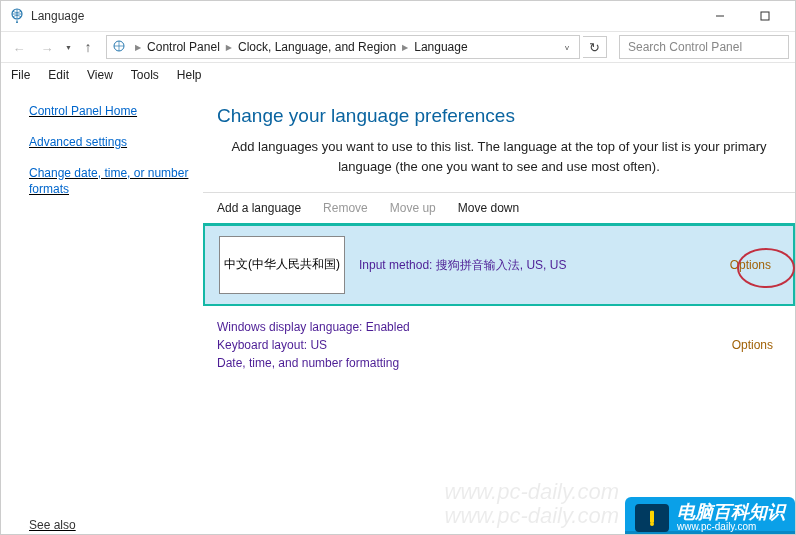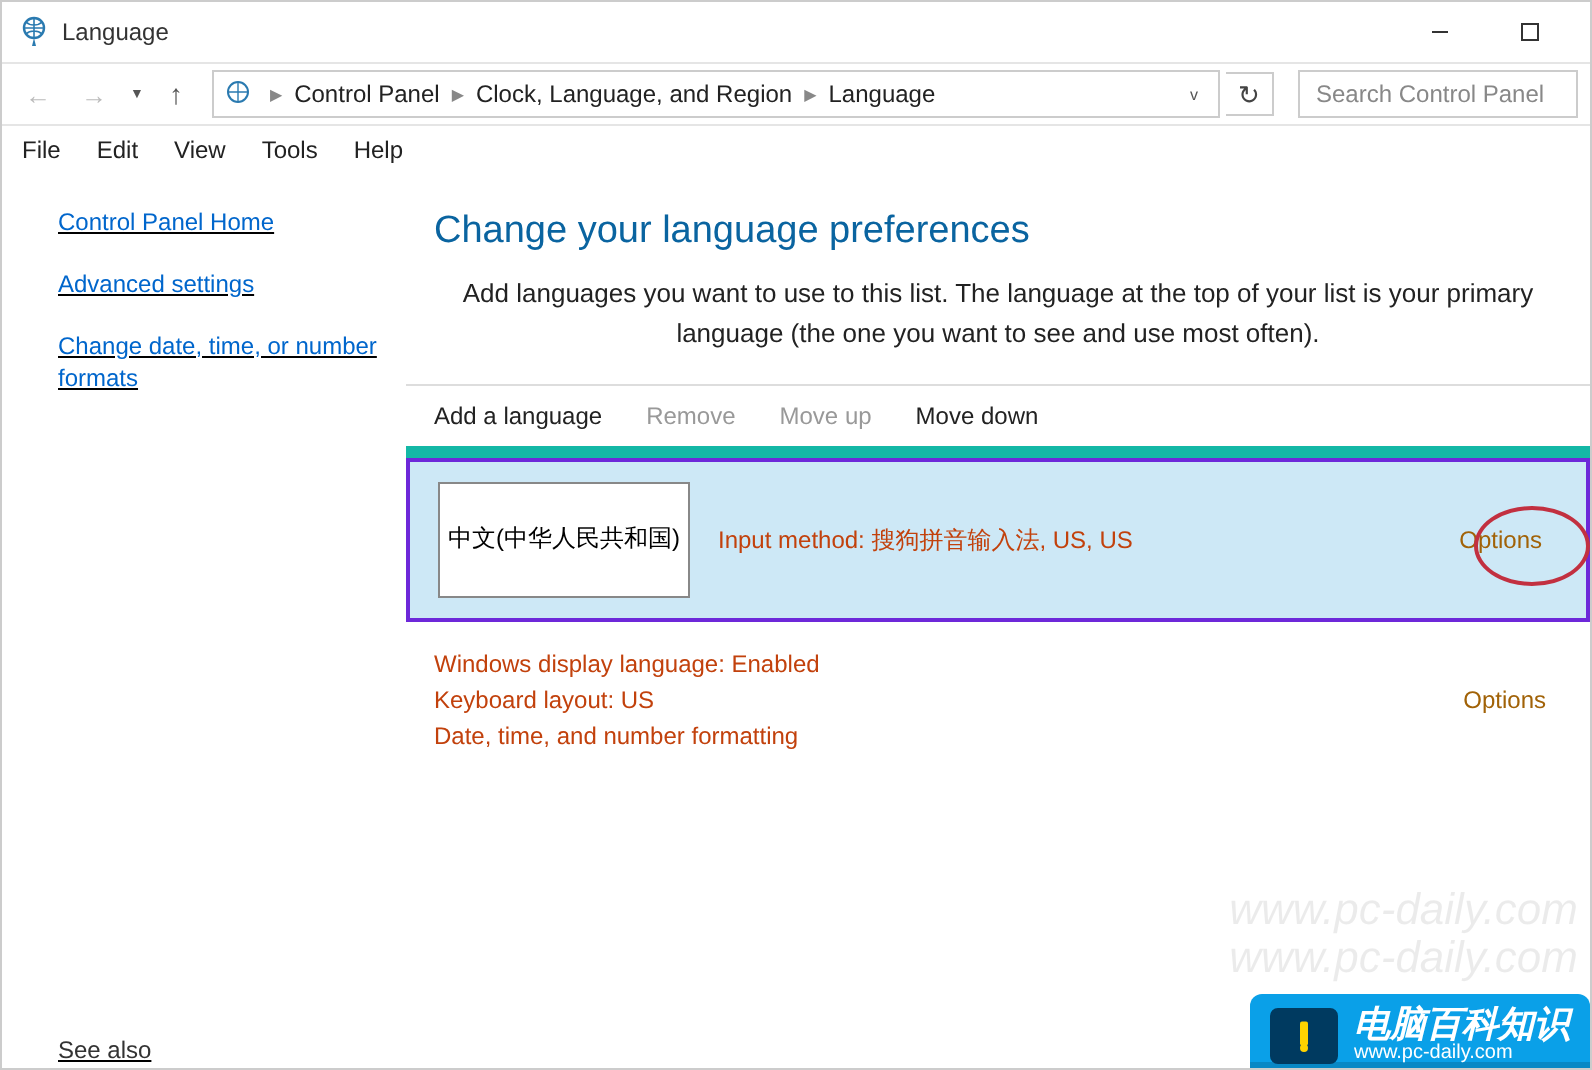--- a/index.html
+++ b/index.html
@@ -14,46 +14,46 @@
     .addrbar { height: 32px; display: flex; align-items: center; border-top: 1px solid #e5e5e5; border-bottom: 1px solid #e5e5e5; padding: 0 6px; gap: 4px; }
     .nav-arrow { width: 24px; height: 24px; display: flex; align-items: center; justify-content: center; color: #bbb; font-size: 13px; }
     .nav-dropdown { color: #555; font-size: 7px; padding: 0 2px; }
     .nav-up { width: 20px; height: 20px; display: flex; align-items: center; justify-content: center; color: #555; font-size: 14px; margin-right: 4px; }
     .addrbox { flex: 1; height: 24px; border: 1px solid #ccc; display: flex; align-items: center; padding: 0 4px; font-size: 12px; margin-right: 4px; }
     .addr-icon { width: 16px; height: 16px; margin-right: 4px; }
     .crumb { color: #222; padding: 0 2px; }
     .crumb-sep { color: #888; font-size: 8px; margin: 0 4px; }
     .addr-dropdown { color: #555; font-size: 8px; margin-left: auto; padding-right: 6px; }
     .refresh-btn { width: 24px; height: 22px; border: 1px solid #ccc; border-left: none; display: flex; align-items: center; justify-content: center; color: #444; font-size: 13px; margin-left: -5px; margin-right: 8px; background:#fff; }
-    .searchbox { width: 140px; height: 24px; border: 1px solid #ccc; padding: 0 8px; font-size: 12px; color: #888; display: flex; align-items: center; }
+    .searchbox { width: 170px; height: 24px; border: 1px solid #ccc; padding: 0 8px; font-size: 12px; color: #888; display: flex; align-items: center; }
     
     .menubar { height: 22px; display: flex; align-items: center; gap: 18px; padding: 4px 10px 2px 10px; font-size: 12px; color: #222; }
     
     .body-area { position: absolute; top: 86px; left: 0; right: 0; bottom: 0; display: flex; }
     
     .sidebar { width: 202px; padding: 16px 6px 8px 28px; font-size: 12px; text-decoration: underline; }
     .sidebar a { display: block; color: #0066cc; text-decoration: none; margin-bottom: 14px; line-height: 1.4; }
     .see-also-label { color: #333; margin-top: 320px; margin-bottom: 10px; }
     
     .main { flex: 1; padding: 0; position: relative; }
     .main-heading { color: #0a64a0; font-size: 19px; font-weight: 400; padding: 18px 0 10px 14px; }
     .main-desc { font-size: 13px; color: #222; padding: 0 14px 16px 14px; line-height: 1.5; text-align: center; }
     
-    .toolbar { background: #fff; border-top: 1px solid #ddd; border-bottom: 6px solid #14b8a6; padding: 8px 14px; font-size: 12px; display: flex; gap: 22px; }
+    .toolbar { background: #fff; border-top: 1px solid #ddd; border-bottom: 1px solid #14b8a6; padding: 8px 14px; font-size: 12px; display: flex; gap: 22px; }
     .toolbar span { color: #222; }
     .toolbar .disabled { color: #999; }
     
     .lang-row { display: flex; align-items: center; padding: 10px 14px; min-height: 78px; position: relative; }
-    .lang-row.selected { background: #cde8f6; border: 2px solid #6d28d9; }
+    .lang-row.selected { background: #cde8f6; border: 2px solid #14b8a6; }
     .lang-box { width: 126px; height: 58px; border: 1px solid #888; background: #fff; display: flex; align-items: center; justify-content: center; text-align: center; font-size: 12px; padding: 4px; margin-right: 14px; line-height:1.3; }
-    .lang-details { flex: 1; font-size: 12px; color: #c2410c; line-height: 1.5; }
+    .lang-details { flex: 1; font-size: 12px; color: #4c1d95; line-height: 1.5; }
     .options-link { color: #a16207; font-size: 12px; padding-right: 8px; }
     .options-circle { position: absolute; right: -2px; top: 22px; width: 58px; height: 40px; border: 2px solid #c23040; border-radius: 50%; pointer-events: none; }
     
-    .watermark { position: absolute; right: 0; bottom: 0; display: flex; align-items: flex-end; flex-direction: column; }
+    .watermark { position: absolute; right: 0; bottom: 0; display: flex; align-items: flex-end; }
     .wm-urls { font-family: Georgia, serif; font-style: italic; color: rgba(0,0,0,0.08); font-size: 22px; text-align: right; line-height: 1.1; margin-right: 6px; margin-bottom: 6px; white-space: nowrap; }
     .wm-badge { background: #0aa0e8; color: #fff; padding: 6px 10px 2px 10px; border-radius: 6px 6px 0 0; display: flex; align-items: center; gap: 8px; box-shadow: inset 0 -3px 0 rgba(0,0,0,0.15); }
     .wm-badge-icon { width: 34px; height: 28px; background: #003a60; border: 2px solid #003a60; border-radius: 4px; position: relative; }
     .wm-badge-icon::before { content:""; position:absolute; left:50%; top:50%; width:4px; height:12px; background:#ffd400; border-radius:1px; transform: translate(-50%,-60%); }
     .wm-badge-icon::after { content:""; position:absolute; left:50%; top:70%; width:4px; height:4px; background:#ffd400; border-radius:2px; transform: translate(-50%,0); }
     .wm-badge-text { font-size: 18px; font-weight: bold; font-style: italic; line-height:1; }
     .wm-badge-url { font-size: 10px; }
   </style>
 </head>
 <body>

